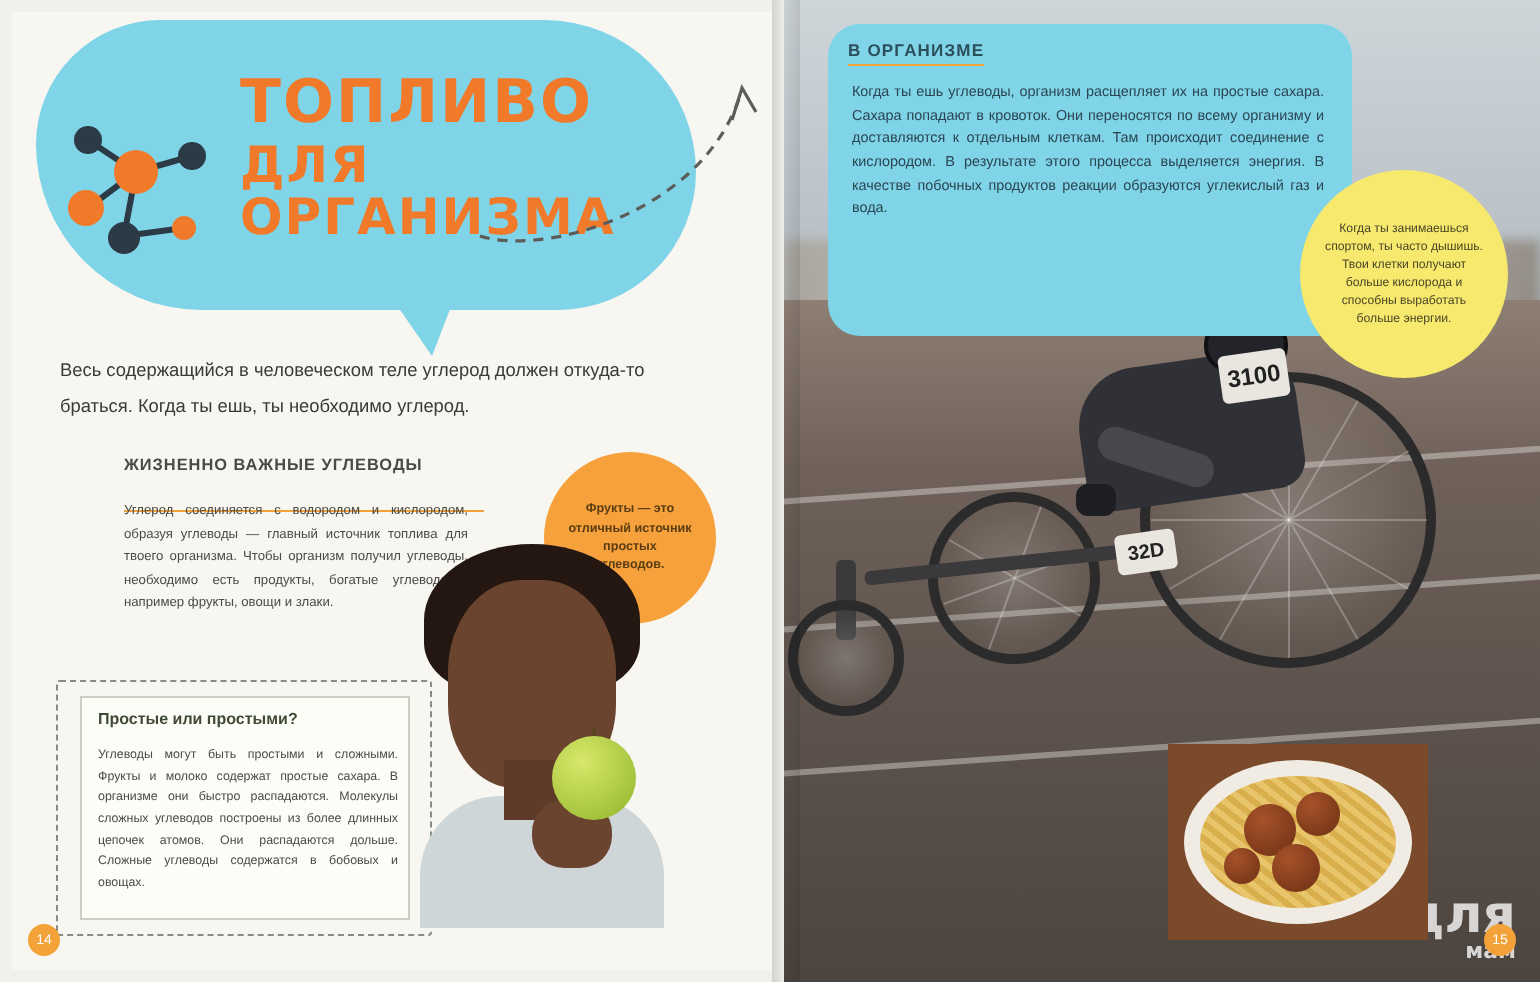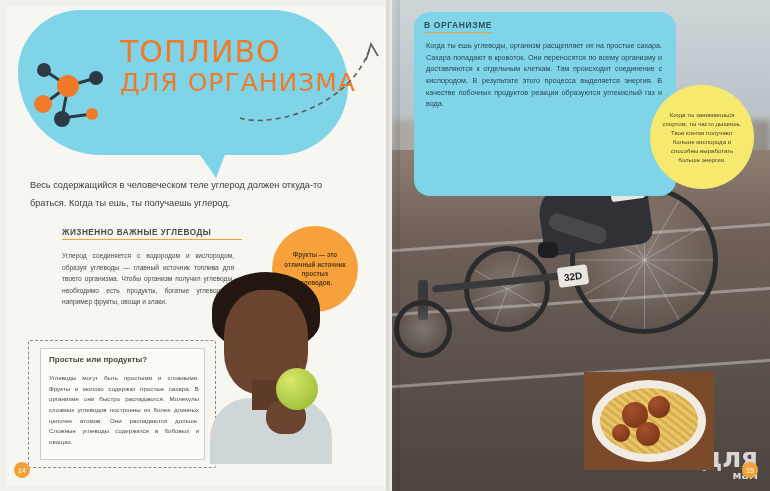--- a/index.html
+++ b/index.html
@@ -98,31 +98,31 @@
     position: absolute; left: 180px; top: 142px;
     width: 0; height: 0;
     border-left: 18px solid transparent;
     border-right: 10px solid transparent;
     border-top: 26px solid #7fd4e8;
   }
   .title-text {
     position: absolute; left: 120px; top: 36px; width: 240px;
     color: #f07a2a;
     font-size: 30px; letter-spacing: 1px; line-height: 1.05;
-    font-weight: normal;
+    font-weight: bold;
     text-transform: uppercase;
     font-family: "DejaVu Sans", sans-serif;
   }
   .title-text .l2 { font-size: 25px; display: block; margin-top: 2px;}
   
   .molecule { position: absolute; left: 22px; top: 52px; width: 90px; height: 80px; }
 
   
   .right-panel {
-    position: absolute; left: 414px; top: 12px; width: 262px; height: 184px;
+    position: absolute; left: 414px; top: 12px; width: 262px; height: 156px;
     background: #7fd4e8; border-radius: 16px;
   }
   .panel-head {
     position: absolute; left: 10px; top: 8px;
     font-size: 8.5px; font-weight: bold; color: #2c4f5c; letter-spacing: .6px;
     border-bottom: 1.6px solid #f3a23a; padding-bottom: 2px;
     text-transform: uppercase;
   }
   .panel-body {
     position: absolute; left: 12px; top: 28px; width: 236px;
@@ -141,21 +141,21 @@
   
   .intro {
     position: absolute; left: 30px; top: 176px; width: 300px;
     font-size: 9.2px; line-height: 2.0; color: #3a3a38;
   }
   
   .sec-vital-title {
     position: absolute; left: 62px; top: 228px; width: 180px;
     font-size: 8.2px; font-weight: bold; color: #4a4a46; letter-spacing: .5px;
     text-transform: uppercase;
-    border-bottom: 1.6px solid #f3a23a; padding-bottom: 2px;
+    border-bottom: 1.6px solid #f3a23a; padding-bottom: 18px;
   }
   .sec-vital-body {
     position: absolute; left: 62px; top: 250px; width: 172px;
     font-size: 6.6px; line-height: 1.75; color: #4b4b47; text-align: justify;
   }
   
   .orange-circle {
     position: absolute; left: 272px; top: 226px; width: 86px; height: 86px;
     border-radius: 50%; background: #f6a13c;
     display: flex; align-items: center; justify-content: center; text-align: center;
@@ -292,31 +292,31 @@
     <circle cx="74" cy="26" r="7" fill="#2b3a45"></circle>
     <circle cx="40" cy="67" r="8" fill="#2b3a45"></circle>
     <circle cx="70" cy="62" r="6" fill="#f07a2a"></circle>
   </svg>
 
   <svg class="arrow-curve" viewBox="0 0 160 120">
     <path d="M10,110 C40,120 120,100 140,40" fill="none" stroke="#5c5c58" stroke-width="1.6" stroke-dasharray="5,4"></path>
     <path d="M136,52 L141,36 L148,48" fill="none" stroke="#5c5c58" stroke-width="1.6"></path>
   </svg>
 
-  <div class="intro">Весь содержащийся в человеческом теле углерод должен откуда-то браться. Когда ты ешь, ты получаешь углерод.</div>
+  <div class="intro">Весь содержащийся в человеческом теле углерод должен откуда-то браться. Когда ты ешь, ты необходимо углерод.</div>
 
   <div class="sec-vital-title">ЖИЗНЕННО ВАЖНЫЕ УГЛЕВОДЫ</div>
   <div class="sec-vital-body">Углерод соединяется с водородом и кислородом, образуя углеводы — главный источник топлива для твоего организма. Чтобы организм получил углеводы, необходимо есть продукты, богатые углеводами, например фрукты, овощи и злаки.</div>
 
   <div class="orange-circle">
     <span>Фрукты — это отличный источник простых углеводов.</span>
   </div>
 
   <div class="box-simple">
-    <div class="box-simple-title">Простые или продукты?</div>
+    <div class="box-simple-title">Простые или простыми?</div>
     <div class="box-simple-body">Углеводы могут быть простыми и сложными. Фрукты и молоко содержат простые сахара. В организме они быстро распадаются. Молекулы сложных углеводов построены из более длинных цепочек атомов. Они распадаются дольше. Сложные углеводы содержатся в бобовых и овощах.</div>
   </div>
 
   <div class="dash" style="left:28px; top:340px; width:188px; height:128px; border-color:#8a8a84;"></div>
 
   <div class="girl">
     <div class="girl-shirt"></div>
     <div class="girl-hair"></div>
     <div class="girl-skin"></div>
     <div class="girl-neck"></div>

